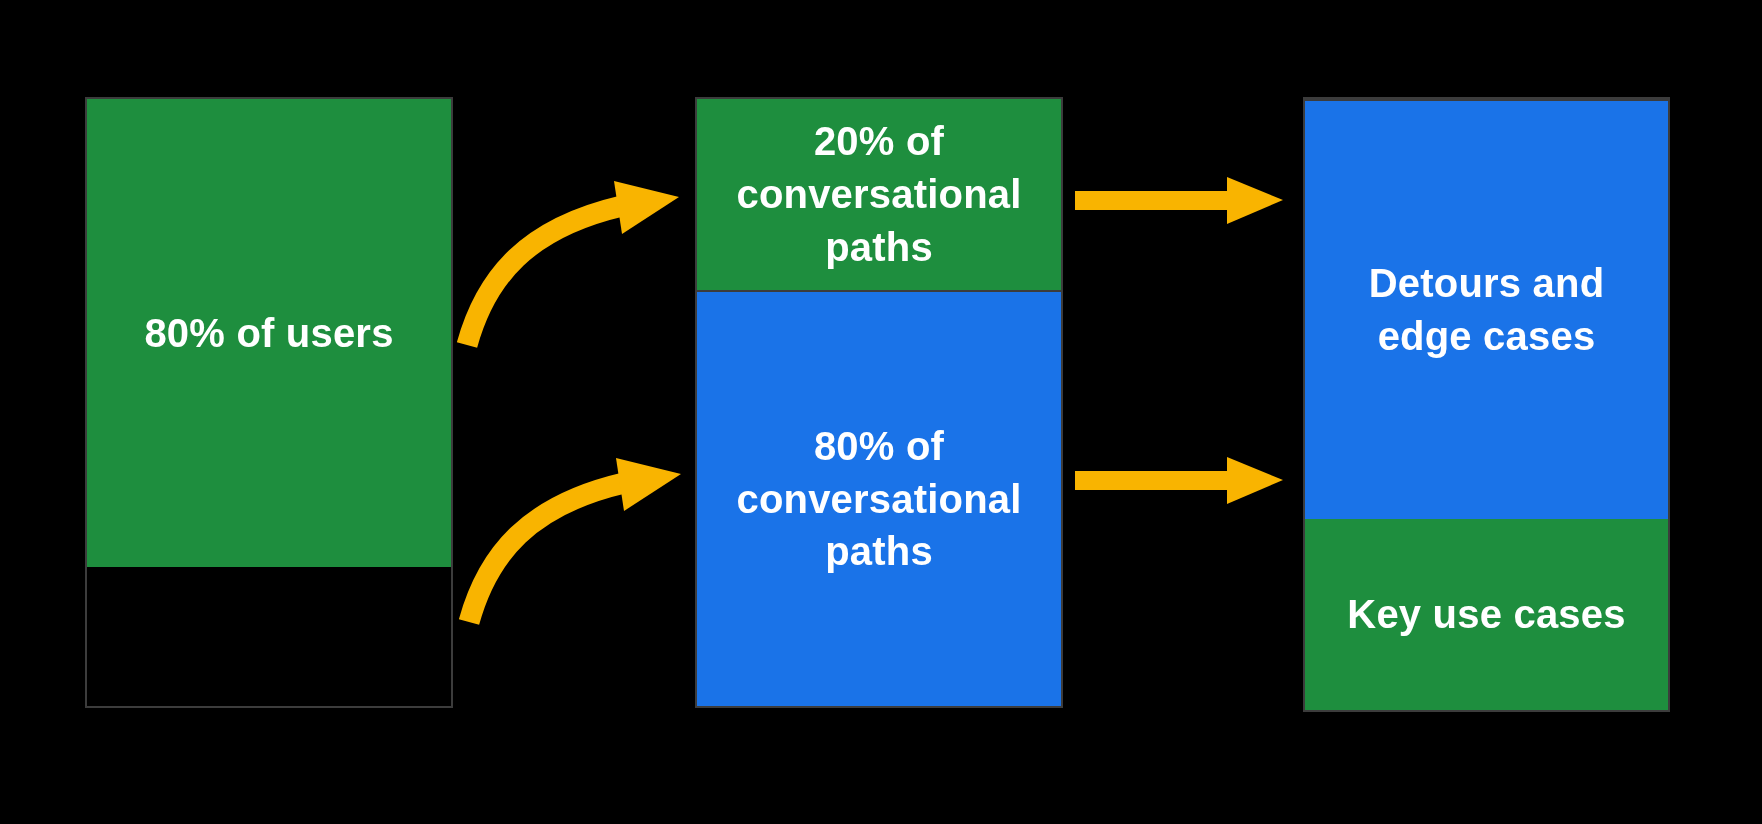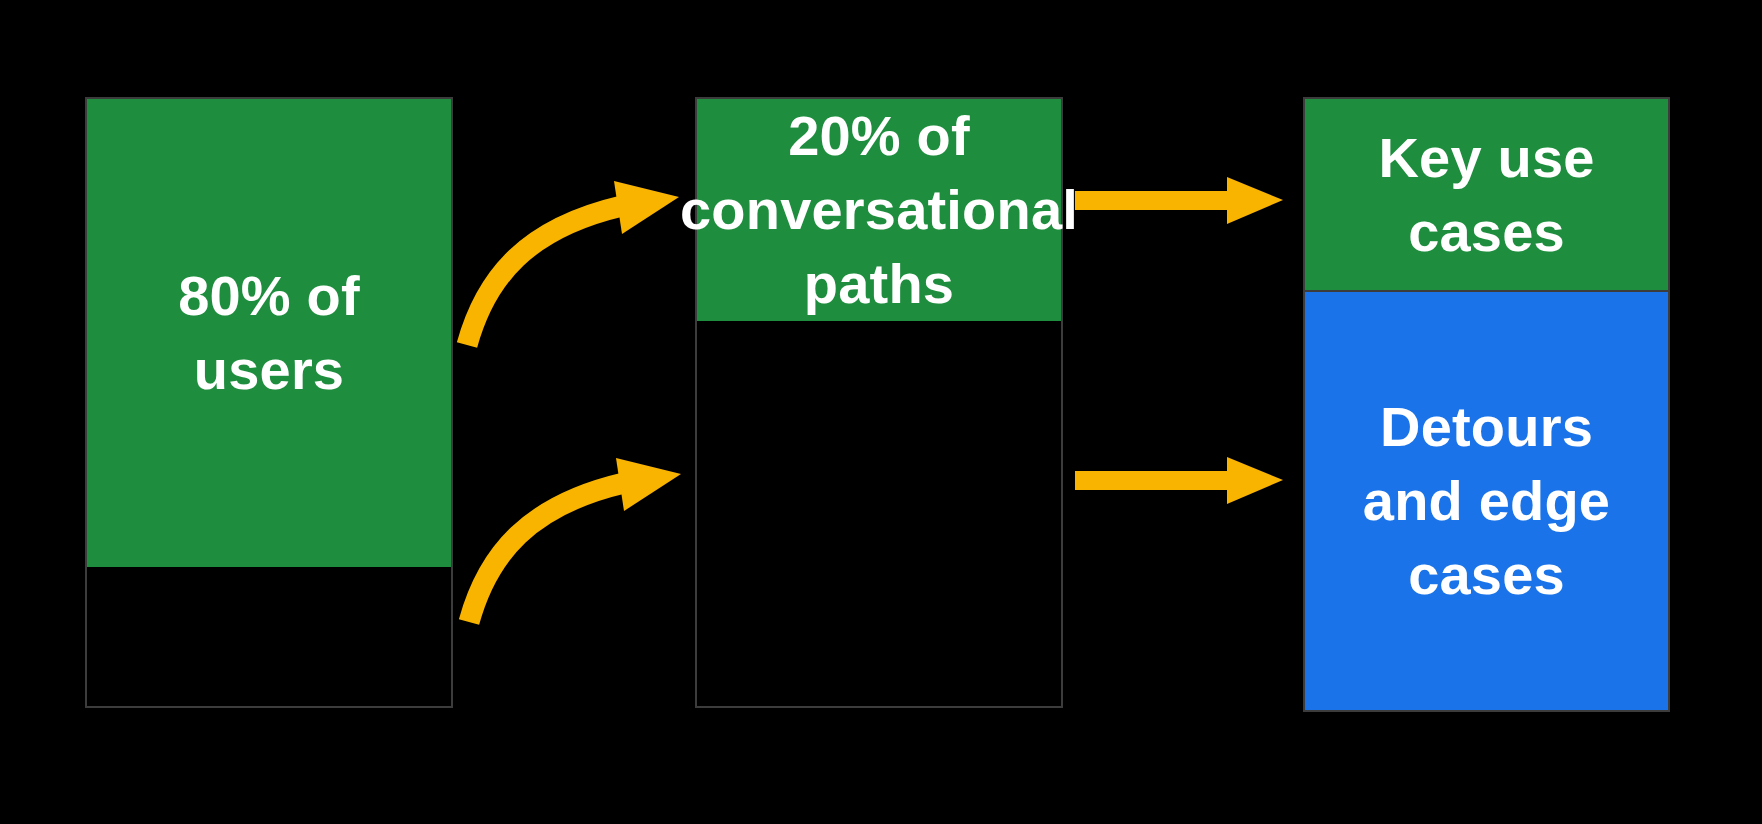--- a/index.html
+++ b/index.html
@@ -44,21 +44,21 @@
   }
   #box-users    { left: 85px;   top: 97px; width: 368px; height: 611px; }
   #box-paths    { left: 695px;  top: 97px; width: 368px; height: 611px; }
   #box-outcomes { left: 1303px; top: 97px; width: 367px; height: 615px; }
   .segment {
     display: flex;
     align-items: center;
     justify-content: center;
     text-align: center;
     color: var(--text, #ffffff);
-    font-size: 56px;
+    font-size: 40px;
     line-height: 1.32;
     font-weight: 600;
     letter-spacing: 0.2px;
     padding: 0 30px;
     box-sizing: border-box;
   }
   .segment.green { background: var(--green, #1e8e3e); }
   .segment.blue  { background: var(--blue, #1a73e8); border-top: 2px solid var(--outline, #3c3c3c); }
   .segment.grow  { flex: 1 1 auto; }
   #box-users    .segment.green { flex: 0 0 468px; }
@@ -92,24 +92,27 @@
   <div class="box" id="box-users">
     <div class="segment green">
       <span>80% of users</span>
     </div>
   </div>
 
   <div class="box" id="box-paths">
     <div class="segment green">
       <span>20% of conversational paths</span>
     </div>
+    <div class="segment blue grow">
+      <span>80% of conversational paths</span>
+    </div>
   </div>
 
   <div class="box" id="box-outcomes">
+    <div class="segment blue grow">
+      <span>Detours and edge cases</span>
+    </div>
     <div class="segment green">
       <span>Key use cases</span>
-    </div>
-    <div class="segment blue grow">
-      <span>Detours and edge cases</span>
     </div>
   </div>
 
 </div>
 
 </body></html>

